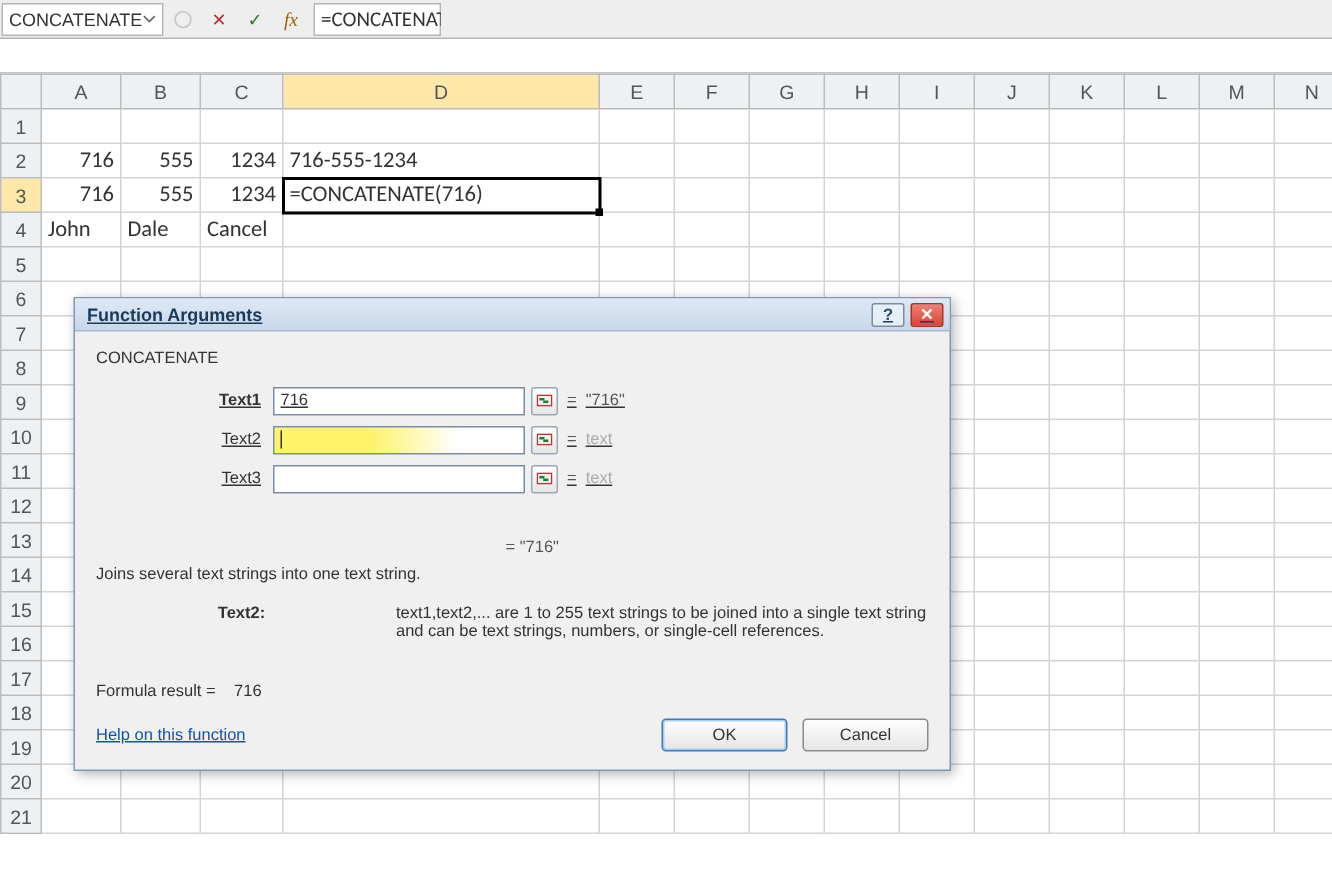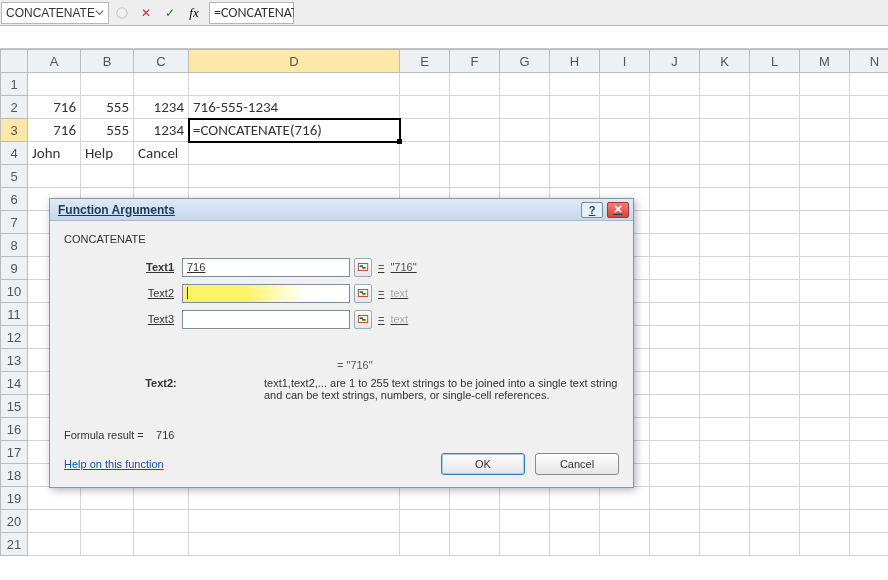--- a/index.html
+++ b/index.html
@@ -52,21 +52,21 @@
     height: 18px;
     display:flex; align-items:center; justify-content:center;
     color: #555;
     font-family: Arial;
     font-size: 12px;
   }
   .fx-label {
     font-style: italic;
     font-family: "Times New Roman", serif;
     font-size: 13px;
-    color: #000000;
+    color: #a16207;
   }
   .formula-input {
     flex: 0 0 auto;
     height: 22px;
     background: #fff;
     border: 1px solid #b6b6b6;
     padding: 0 4px;
     display: flex;
     align-items: center;
     font-family: Calibri, Arial;
@@ -433,21 +433,21 @@
           <td></td>
           <td></td>
           <td></td>
           <td></td>
           <td></td>
           <td></td>
         </tr>
         <tr>
           <th>4</th>
           <td class="txt">John</td>
-          <td class="txt">Help</td>
+          <td class="txt">Dale</td>
           <td class="txt">Cancel</td>
           <td></td>
           <td></td>
           <td></td>
           <td></td>
           <td></td>
           <td></td>
           <td></td>
           <td></td>
           <td></td>
@@ -798,20 +798,21 @@
               <rect x="1.5" y="3" width="11" height="8" fill="none" stroke="#b33" stroke-width="1"></rect>
               <rect x="3" y="5" width="4" height="2" fill="#2a7a2a"></rect>
               <rect x="6" y="7" width="4" height="2" fill="#2a7a2a"></rect>
             </svg>
           </div>
           <div class="arg-eq">=</div>
           <div class="arg-preview dim">text</div>
         </div>
       </div>
     <div class="mid-result">=   "716"</div>
+    <div class="desc1">Joins several text strings into one text string.</div>
     <div class="desc2">
       <div class="dl">Text2:</div>
       <div class="dt">text1,text2,... are 1 to 255 text strings to be joined into a single text string and can be text strings, numbers, or single-cell references.</div>
     </div>
     <div class="formula-result">
       <span>Formula result =</span>
       &nbsp;&nbsp;
       <span>716</span>
     </div>
     <div class="dlg-footer">

